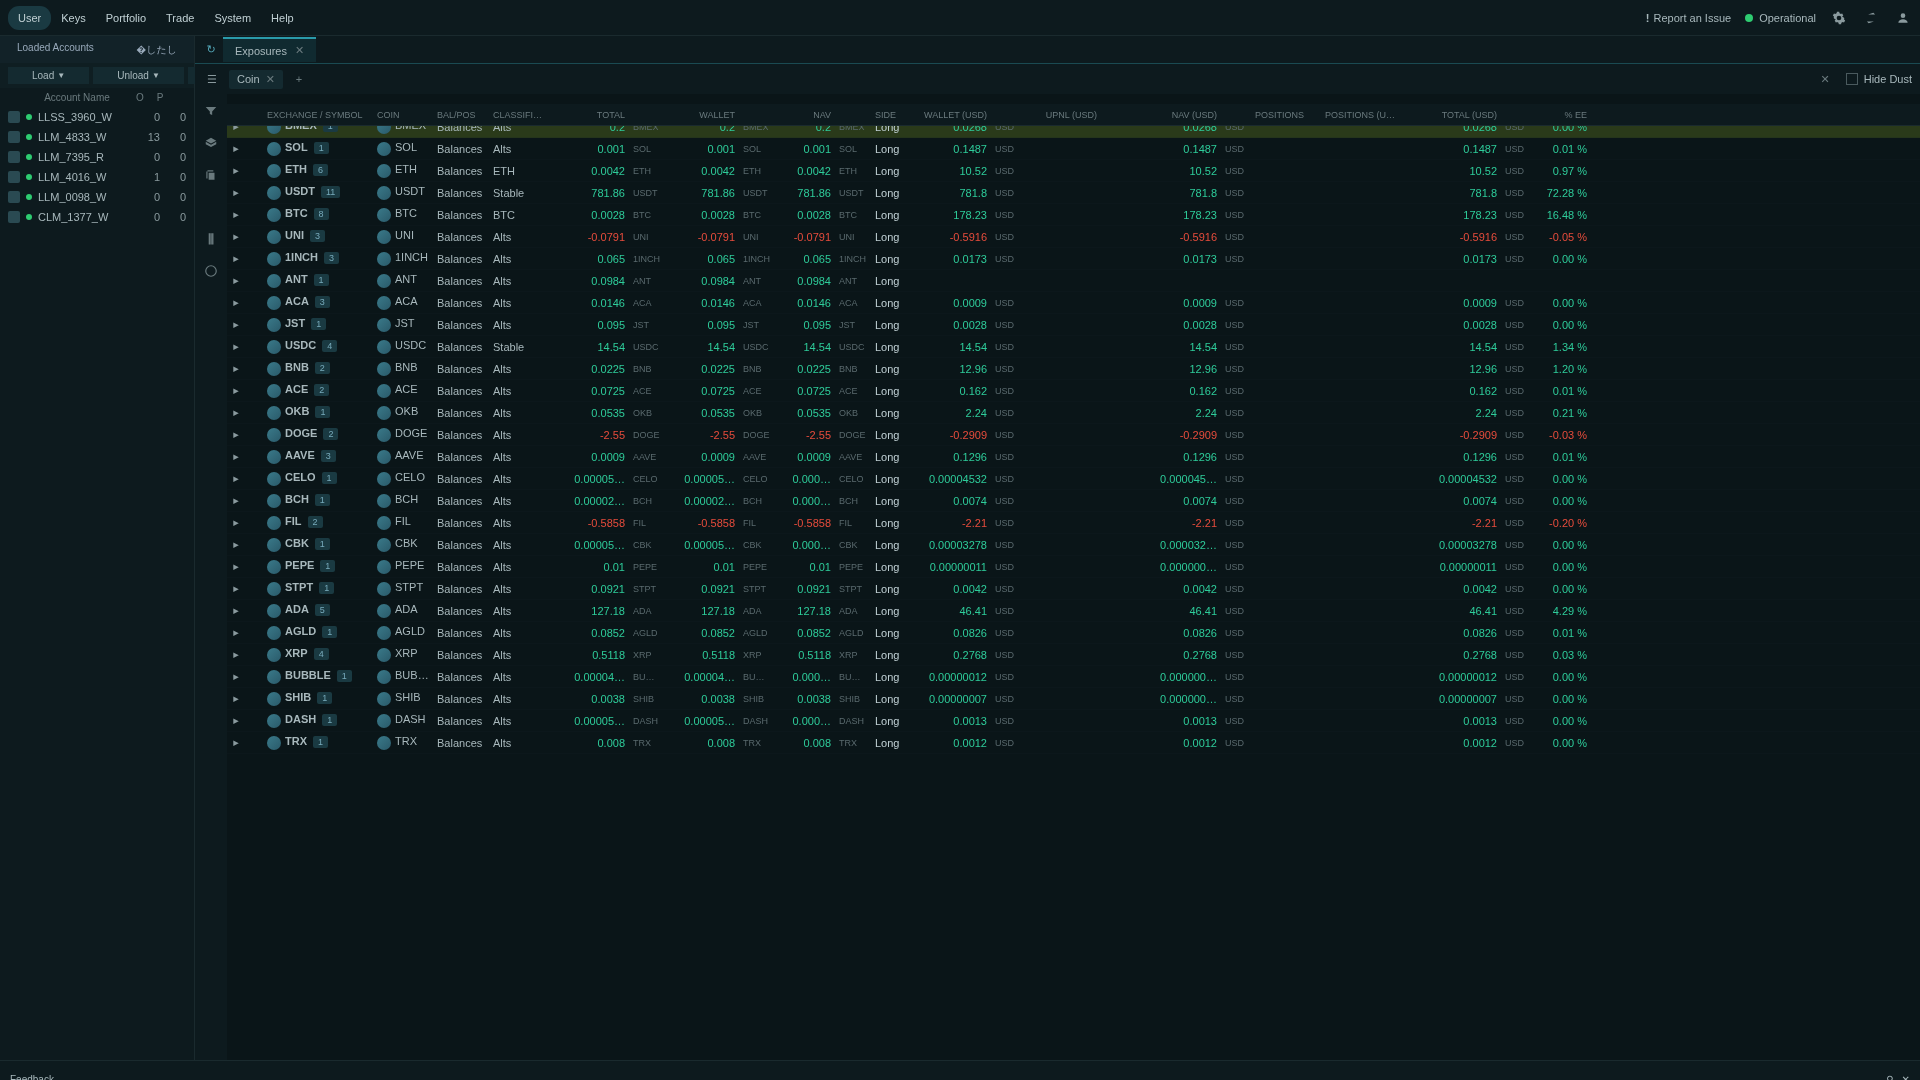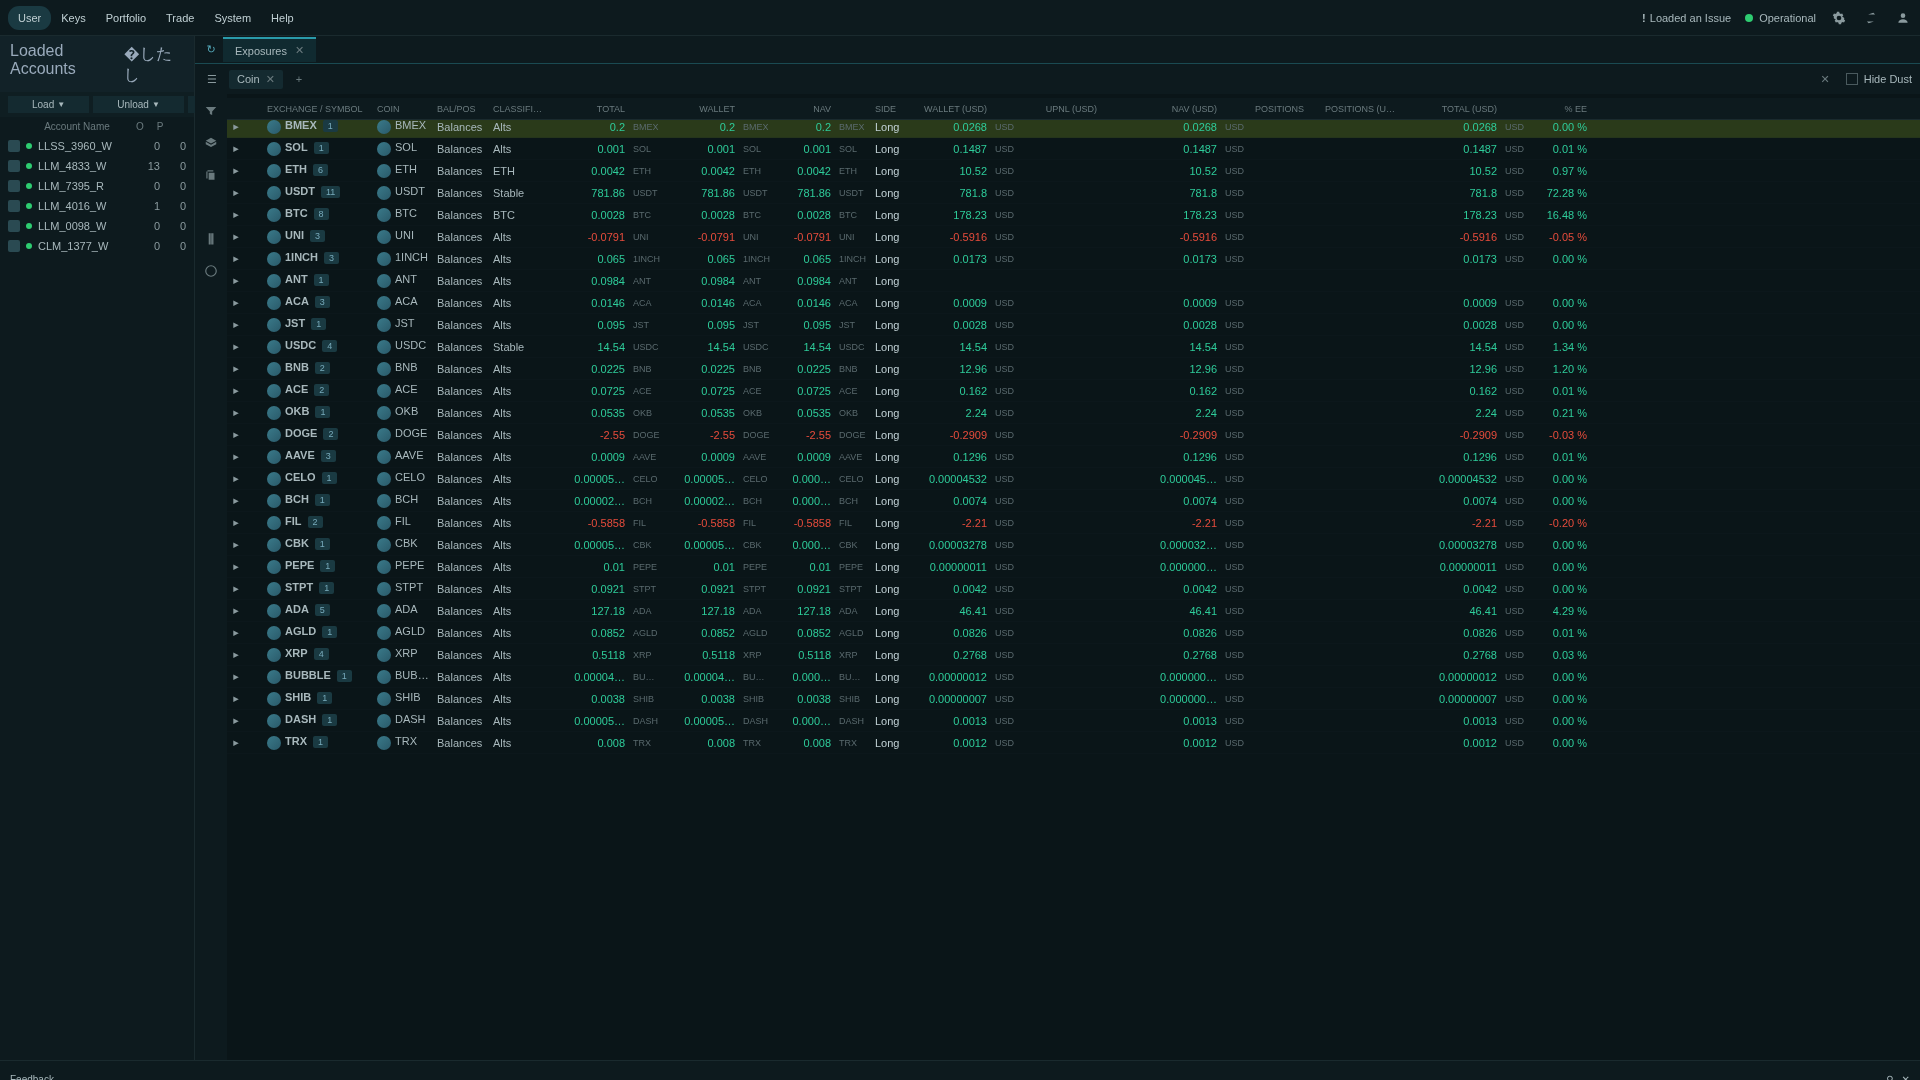--- a/index.html
+++ b/index.html
@@ -5,21 +5,21 @@
 *{box-sizing:border-box;margin:0;padding:0;font-family:'Segoe UI',Arial,sans-serif}
 body{background:#0a1518;color:#a8b8bc;font-size:11px;overflow:hidden;width:1920px;height:1080px}
 .topbar{height:36px;background:#0d1a1e;display:flex;align-items:center;padding:0 8px;border-bottom:1px solid #1a2a2e}
 .menu-item{padding:6px 10px;cursor:pointer;color:#c0d0d4}
 .menu-item.active{background:#1a3a42;border-radius:11px}
 .topbar-right{margin-left:auto;display:flex;align-items:center;gap:14px}
 .status-dot{width:8px;height:8px;border-radius:50%;background:#2ecc71;display:inline-block;margin-right:6px}
 .icon-btn{width:18px;height:18px;display:flex;align-items:center;justify-content:center;cursor:pointer;color:#8a9a9e}
 .main{display:flex;height:calc(100% - 56px)}
 .sidebar{width:195px;background:#0d1a1e;border-right:1px solid #1a2a2e;display:flex;flex-direction:column}
-.sidebar-hdr{padding:6px 10px;background:#122228;font-size:16px;color:#9ab;display:flex;justify-content:space-between}
+.sidebar-hdr{padding:6px 17px;background:#122228;font-size:10px;color:#9ab;display:flex;justify-content:space-between}
 .sidebar-tools{display:flex;gap:4px;padding:4px 8px;background:#0f1e22}
 .tool-btn{padding:3px 24px;background:#142a30;cursor:pointer;font-size:10px;display:flex;align-items:center;gap:3px}
 .acct-hdr{display:flex;padding:4px 24px;font-size:10px;color:#6a7a7e}
 .acct-hdr .name{flex:1;text-align:center}
 .acct-hdr .col{width:20px;text-align:center}
 .acct-row{display:flex;padding:4px 8px;align-items:center;gap:6px;cursor:pointer}
 .acct-icon{width:12px;height:12px;border-radius:2px;background:#2a4a52;display:inline-block}
 .acct-dot{width:6px;height:6px;border-radius:50%;background:#2ecc71}
 .acct-row .name{flex:1;font-size:11px}
 .acct-row .num{width:20px;text-align:right;color:#8a9a9e}
@@ -32,21 +32,21 @@
 .chip{background:#142a30;padding:3px 8px;border-radius:2px;display:flex;align-items:center;gap:6px;font-size:11px}
 .chip-x{cursor:pointer;color:#6a7a7e}
 .chip-add{width:16px;height:16px;display:flex;align-items:center;justify-content:center;cursor:pointer;color:#6a7a7e}
 .search-x{margin-left:auto;cursor:pointer;color:#6a7a7e;padding:0 8px}
 .checkbox{display:flex;align-items:center;gap:6px;cursor:pointer}
 .cb-box{width:12px;height:12px;border:1px solid #4a5a5e}
 .workspace{flex:1;display:flex;overflow:hidden}
 .vtools{width:32px;background:#0d1a1e;display:flex;flex-direction:column;align-items:center;padding-top:8px;gap:14px}
 .vtool{width:18px;height:18px;cursor:pointer;color:#6a7a7e;display:flex;align-items:center;justify-content:center}
 .grid{flex:1;overflow:auto;background:#0a1518}
-.ghdr{display:flex;height:22px;align-items:center;background:#0d1a1e;border-bottom:1px solid #1a2a2e;font-size:9px;color:#6a7a7e;position:sticky;top:4px}
+.ghdr{display:flex;height:22px;align-items:center;background:#0d1a1e;border-bottom:1px solid #1a2a2e;font-size:9px;color:#6a7a7e;position:sticky;top:10px}
 .ghdr>div,.grow>div{padding:0 4px;overflow:hidden;white-space:nowrap;text-overflow:ellipsis}
 .c-exp{width:18px;text-align:center}
 .c-star{width:18px;text-align:center}
 .c-sym{width:110px}
 .c-coin{width:60px}
 .c-bal{width:56px}
 .c-cls{width:60px}
 .c-tot{width:80px;text-align:right}
 .c-totu{width:40px;color:#5a6a6e;font-size:9px}
 .c-wal{width:70px;text-align:right}
@@ -85,21 +85,21 @@
       <div class="menu-item active">User</div>
       <div class="menu-item">Keys</div>
       <div class="menu-item">Portfolio</div>
       <div class="menu-item">Trade</div>
       <div class="menu-item">System</div>
       <div class="menu-item">Help</div>
     </div>
   <div class="topbar-right">
     <div style="display:flex;align-items:center;gap:4px">
         <span style="font-weight:bold">!</span>
-        <span>Loaded an Issue</span>
+        <span>Report an Issue</span>
       </div>
     <div><span class="status-dot"></span><span>Operational</span></div>
     <div class="icon-btn">
         <svg viewBox="0 0 24 24">
           <path d="M12 8a4 4 0 100 8 4 4 0 000-8zm9 4a9 9 0 01-.4 2.6l2 1.6-2 3.4-2.4-.8a9 9 0 01-2.2 1.3l-.4 2.5h-4l-.4-2.5a9 9 0 01-2.2-1.3l-2.4.8-2-3.4 2-1.6A9 9 0 013 12a9 9 0 01.4-2.6l-2-1.6 2-3.4 2.4.8A9 9 0 018 3.9l.4-2.5h4l.4 2.5a9 9 0 012.2 1.3l2.4-.8 2 3.4-2 1.6A9 9 0 0121 12z"></path>
         </svg>
       </div>
     <div class="icon-btn">
         <svg viewBox="0 0 24 24">
           <path d="M7 6h12l-3-3m1 15H5l3 3M5 18h12M7 6"></path>

